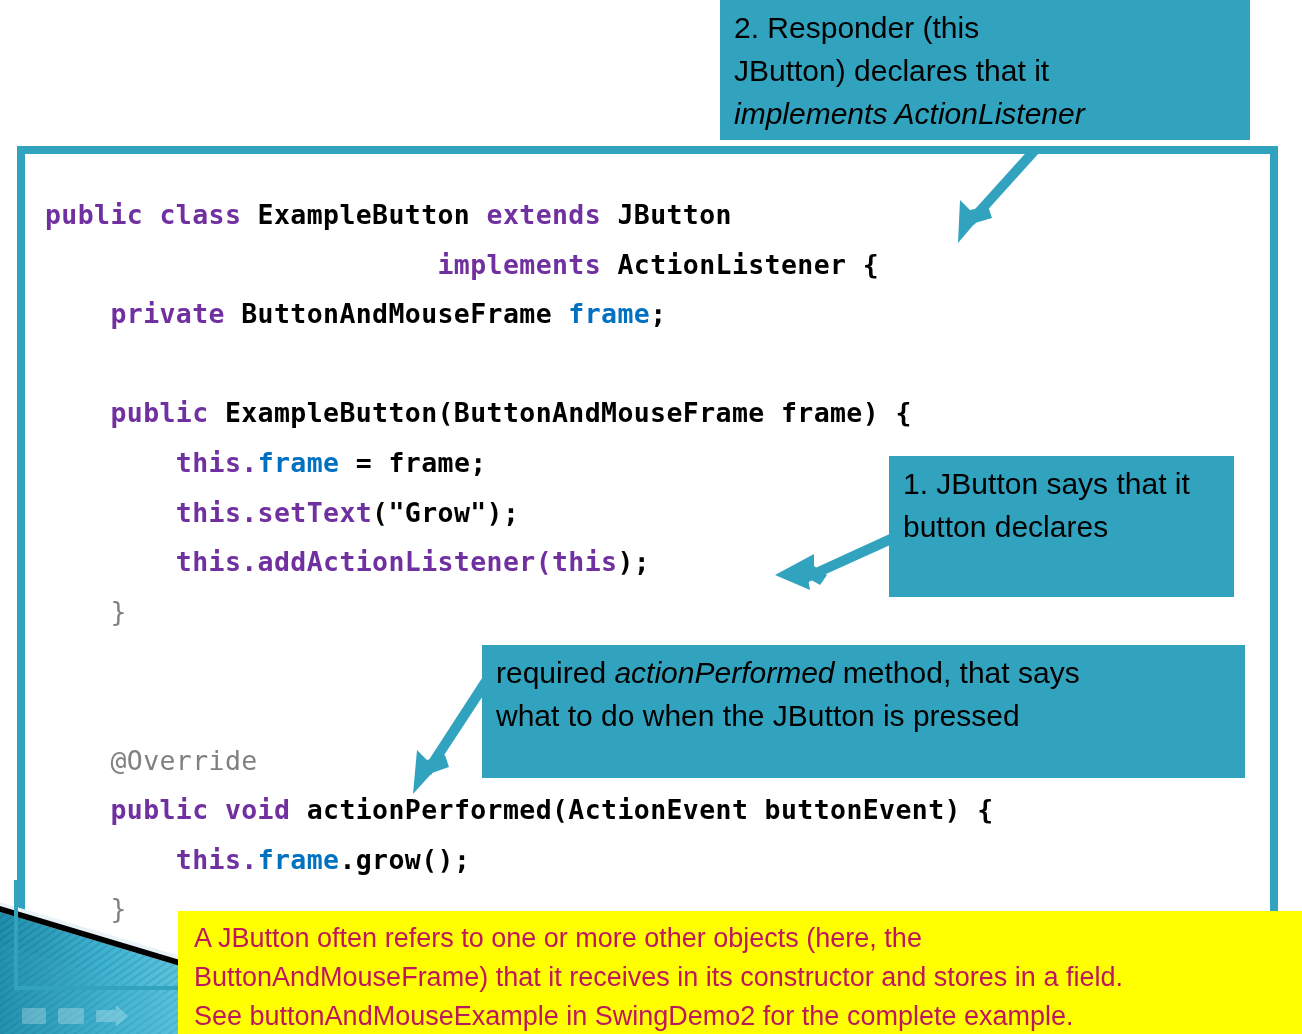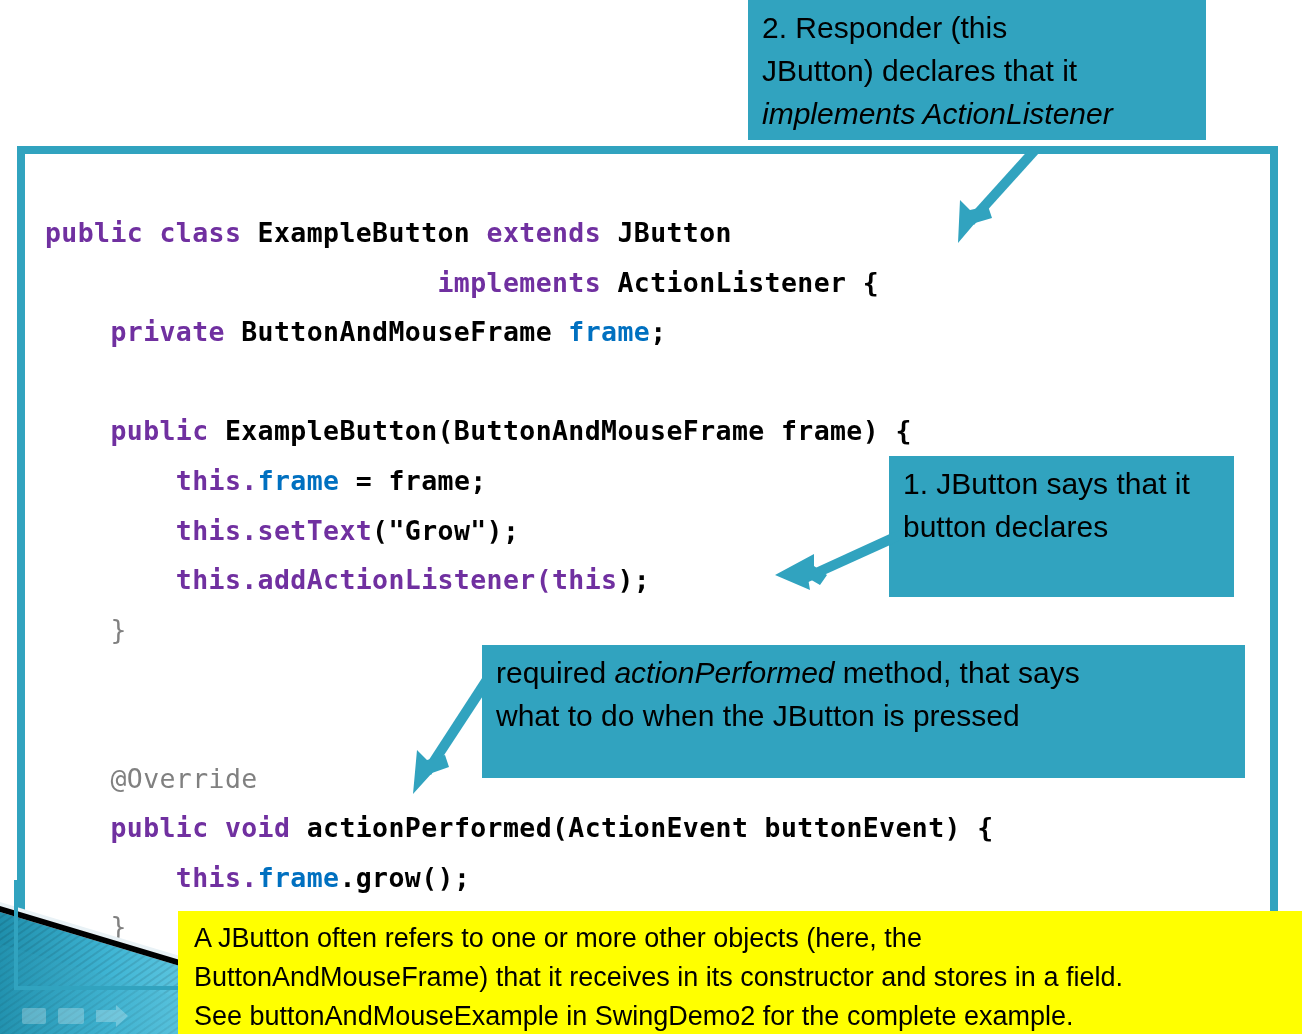--- a/index.html
+++ b/index.html
@@ -34,21 +34,21 @@
     position: absolute;
     left: 17px; top: 146px;
     width: 1261px; height: 855px;
     border: 8px solid #31a3bf;
     background: #ffffff;
   }
 
   
   #code-block {
     position: absolute;
-    left: 45px; top: 208px;
+    left: 45px; top: 190px;
     width: 1220px;
     font-family: "DejaVu Sans Mono", "Liberation Mono", monospace;
     font-size: 26.5px;
     line-height: 49.6px;
     letter-spacing: 0.4px;
     white-space: pre;
     color: #000000;
   }
   .kw   { color: #7030a0; font-weight: bold; }
   .fld  { color: #0070c0; font-weight: bold; text-align: center; }
@@ -61,31 +61,31 @@
     position: absolute;
     background: #31a3bf;
     color: #000000;
     font-family: "Liberation Sans", sans-serif;
     font-size: 30px;
     line-height: 1.44;
     padding: 6px 12px 8px 14px;
   }
   .callout i { font-style: italic; }
 
-  #callout-2 { left: 748px; top: 0px;   width: 458px; height: 140px; }
+  #callout-2 { left: 720px; top: 0px;   width: 530px; height: 140px; }
   #callout-1 { left: 889px; top: 456px; width: 345px; height: 141px; }
   #callout-3 { left: 482px; top: 645px; width: 763px; height: 133px; }
 
   
   #note-box {
     position: absolute;
     left: 178px; top: 911px;
     width: 1124px; height: 123px;
     background: #ffff00;
-    color: #000000;
+    color: #be185d;
     font-family: "Liberation Sans", sans-serif;
     font-size: 27px;
     line-height: 1.45;
     padding: 8px 10px 6px 16px;
   }
 
   
   .arrow-svg { position: absolute; overflow: visible; }
 
   

